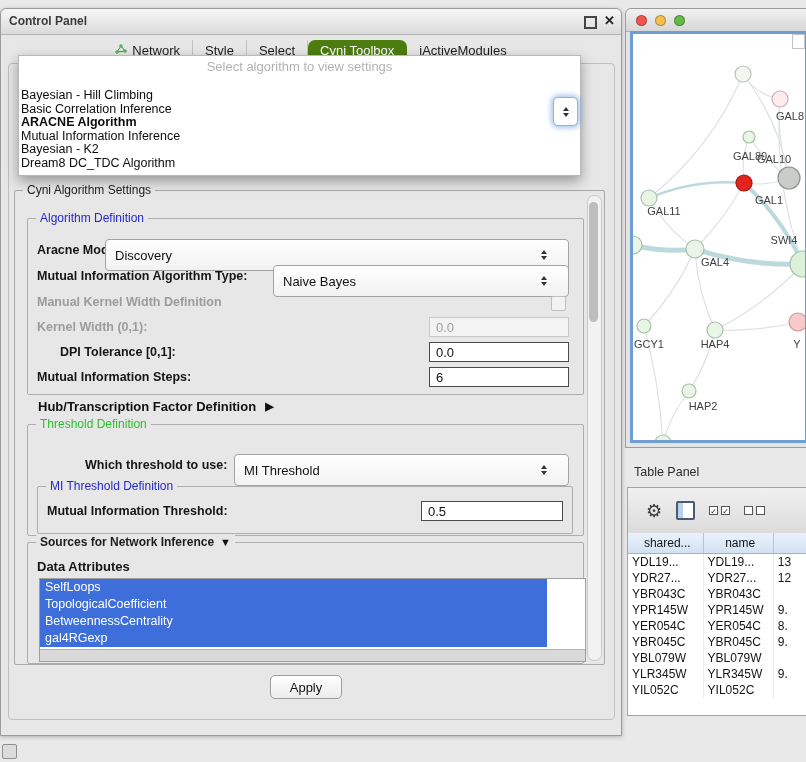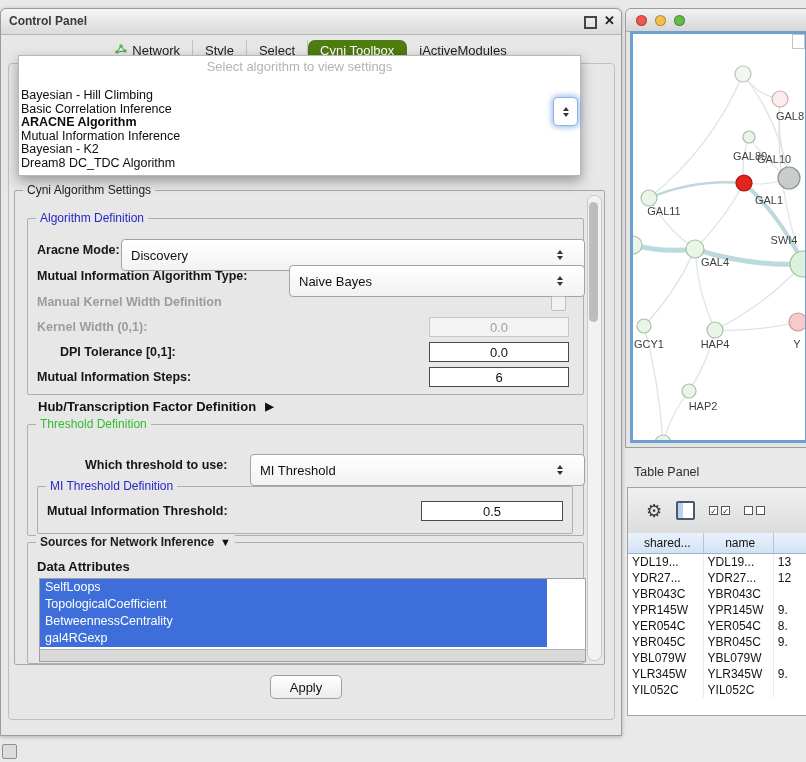--- a/index.html
+++ b/index.html
@@ -34,28 +34,28 @@
   .group-title.green{color:#2ebf2e;}
   .group-title.bold{font-weight:bold;}
 
   .settings-outer{position:absolute;left:13px;top:181px;width:589px;height:473px;border:1px solid #a8a8a8;}
 
   .flabel{position:absolute;font-size:12.5px;font-weight:bold;color:#161616;white-space:nowrap;}
   .flabel.dis{color:#9c9c9c;}
 
   .combo{position:absolute;height:32px;background:linear-gradient(#ffffff,#f2f2f2);
     border:1px solid #a3a3a3;border-radius:4px;display:flex;align-items:center;
-    padding:0 17px 0 9px;font-size:13px;color:#111;box-sizing:border-box;margin-left:16px;}
+    padding:0 17px 0 9px;font-size:13px;color:#111;box-sizing:border-box;}
   .combo-val{overflow:hidden;white-space:nowrap;}
   .stepper{margin-left:auto;width:15px;display:flex;flex-direction:column;align-items:center;gap:2px;}
   .tu{width:0;height:0;border-left:3.5px solid transparent;border-right:3.5px solid transparent;border-bottom:4.5px solid #333;}
   .td{width:0;height:0;border-left:3.5px solid transparent;border-right:3.5px solid transparent;border-top:4.5px solid #333;}
 
   .field{position:absolute;height:20px;background:#fff;border:1px solid #4a4a4a;font-size:13px;color:#111;
-    display:flex;align-items:center;justify-content:center;padding:0 6px;box-sizing:border-box;}
+    display:flex;align-items:center;justify-content:flex-start;padding:0 6px;box-sizing:border-box;}
   .field.dis{background:#f3f3f3;border-color:#c7c7c7;color:#a0a0a0;}
 
   .checkbox{position:absolute;width:13px;height:13px;background:#f2f2f2;border:1px solid #bfbfbf;border-radius:2px;}
 
   .hub-row{position:absolute;display:flex;gap:9px;align-items:center;font-weight:bold;font-size:13px;color:#111;}
   .disc-arrow{font-size:11px;color:#111;}
 
   .attr-list{position:absolute;left:11px;top:35px;width:545px;height:82px;background:#fff;border:1px solid #9f9f9f;overflow:hidden;}
   .attr-item{width:507px;height:17px;line-height:17px;background:#3d6ed9;color:#fff;font-size:12.5px;padding-left:5px;box-sizing:border-box;white-space:nowrap;}
   .attr-hscroll{position:absolute;left:0;right:0;bottom:0;height:11px;background:#d9d9d9;border-top:1px solid #b2b2b2;}

